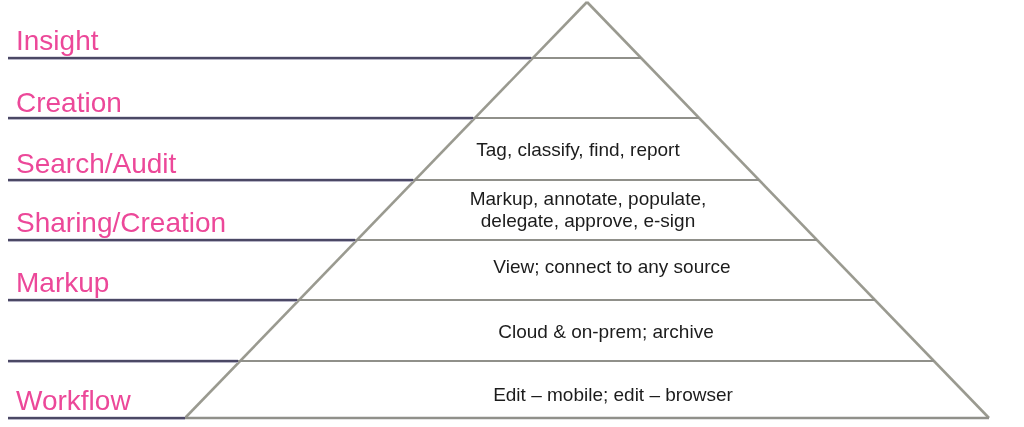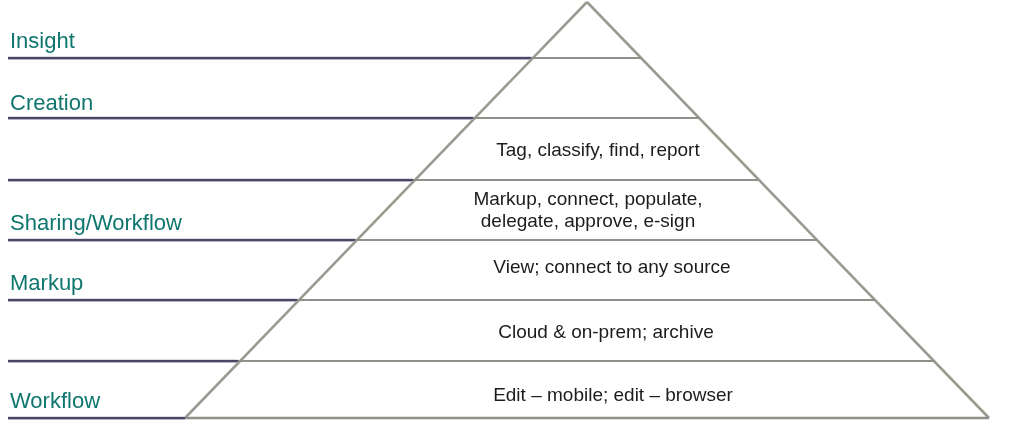--- a/index.html
+++ b/index.html
@@ -17,23 +17,23 @@
   }
   .pyramid-svg {
     position: absolute;
     left: 0;
     top: 0;
     width: 1024px;
     height: 427px;
   }
   .row-label {
     position: absolute;
-    left: 10px;
-    color: #0f766e;
-    font-size: 22px;
+    left: 16px;
+    color: #ec4899;
+    font-size: 28px;
     line-height: 26px;
     white-space: nowrap;
   }
   .row-line {
     position: absolute;
     height: 2px;
     background: #4b4865;
     box-shadow: 0 1px 0 #b6b4c6, 0 -1px 0 #dddce4;
   }
   .tier-text {
@@ -61,32 +61,33 @@
     <line x1="413" y1="180" x2="759" y2="180" stroke="#90908a" stroke-width="2.2"></line>
     <line x1="355" y1="240" x2="817" y2="240" stroke="#90908a" stroke-width="2.2"></line>
     <line x1="297" y1="300" x2="875" y2="300" stroke="#90908a" stroke-width="2.2"></line>
     <line x1="238" y1="361" x2="934" y2="361" stroke="#90908a" stroke-width="2.2"></line>
 
     <line x1="185" y1="418" x2="989" y2="418" stroke="#90908a" stroke-width="2.4"></line>
   </svg>
 
   <div class="row-label" style="top:28px">Insight</div>
   <div class="row-label" style="top:90px">Creation</div>
-  <div class="row-label" style="top:210px">Sharing/Workflow</div>
+  <div class="row-label" style="top:151px">Search/Audit</div>
+  <div class="row-label" style="top:210px">Sharing/Creation</div>
   <div class="row-label" style="top:270px">Markup</div>
   <div class="row-label" style="top:388px">Workflow</div>
 
   <div class="row-line" style="top:57px;  left:8px; width:523px"></div>
   <div class="row-line" style="top:117px; left:8px; width:465px"></div>
   <div class="row-line" style="top:179px; left:8px; width:405px"></div>
   <div class="row-line" style="top:239px; left:8px; width:347px"></div>
   <div class="row-line" style="top:299px; left:8px; width:289px"></div>
   <div class="row-line" style="top:360px; left:8px; width:230px"></div>
   <div class="row-line" style="top:417px; left:8px; width:177px"></div>
 
-  <div class="tier-text" style="top:139px; left:378px">Tag, classify, find, report</div>
-  <div class="tier-text" style="top:188px; left:368px">Markup, connect, populate,
+  <div class="tier-text" style="top:139px; left:358px">Tag, classify, find, report</div>
+  <div class="tier-text" style="top:188px; left:368px">Markup, annotate, populate,
 delegate, approve, e-sign</div>
   <div class="tier-text" style="top:256px; left:392px">View; connect to any source</div>
   <div class="tier-text" style="top:321px; left:386px">Cloud &amp; on-prem; archive</div>
   <div class="tier-text" style="top:384px; left:393px">Edit – mobile; edit – browser</div>
 
 </div>
 
 </body></html>

